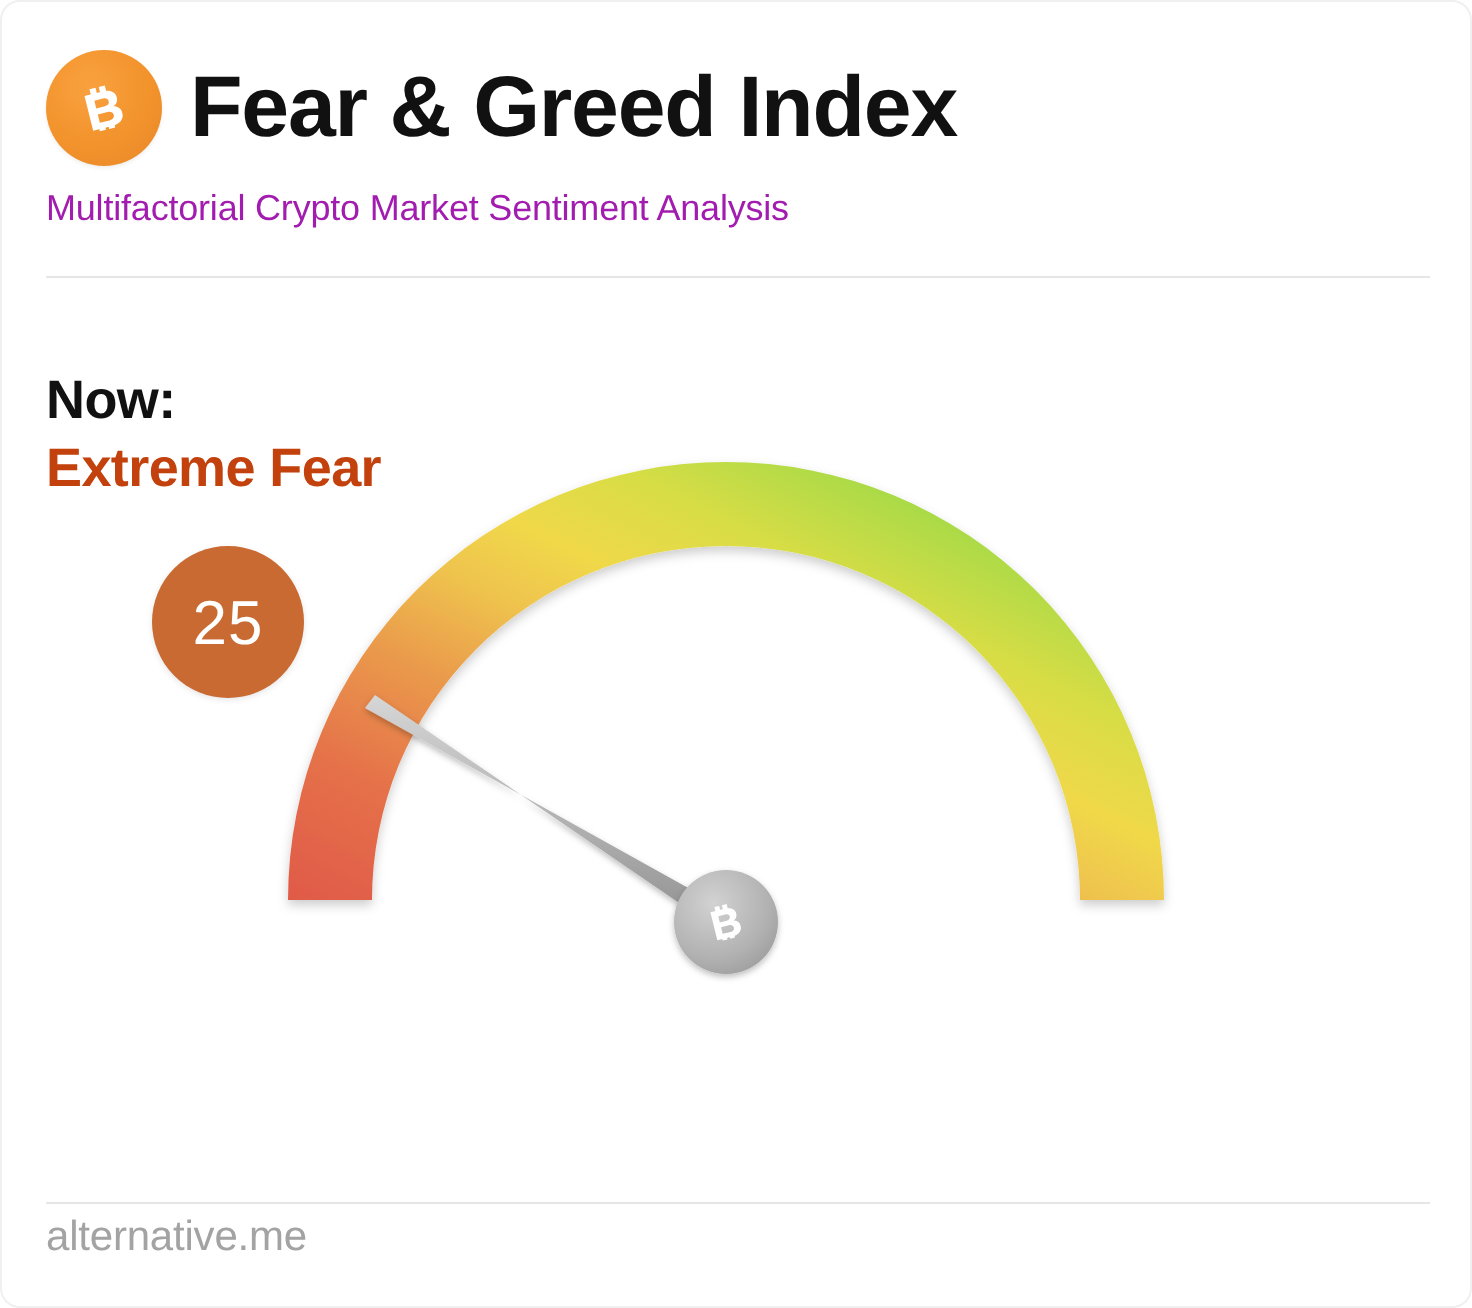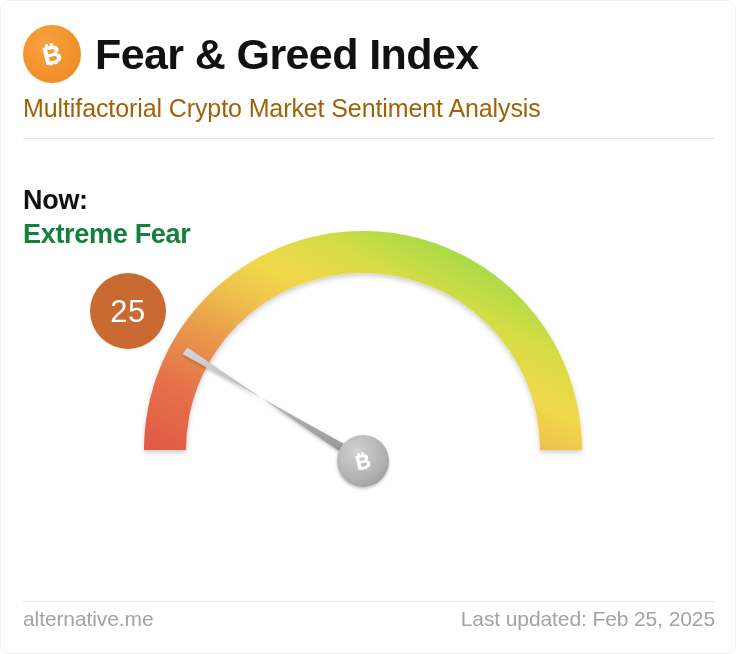--- a/index.html
+++ b/index.html
@@ -53,22 +53,22 @@
     margin-left: 14px;
     font-size: 43px;
     font-weight: bold;
     color: #111111;
     letter-spacing: -0.6px;
     line-height: 1;
     white-space: nowrap;
   }
   #page-subtitle {
     margin-top: 10px;
-    font-size: 25px;
-    color: #a16207;
+    font-size: 18px;
+    color: #a21caf;
     line-height: 1.1;
     letter-spacing: -0.1px;
     white-space: nowrap;
   }
   .divider {
     height: 1px;
     background: #e6e6e6;
     border: 0;
   }
   #header-divider {
@@ -88,40 +88,40 @@
     font-size: 27px;
     font-weight: bold;
     color: #111111;
     line-height: 1.18;
     letter-spacing: -0.3px;
     margin-top: 32px;
   }
   #status-label {
     font-size: 27px;
     font-weight: bold;
-    color: #15803d;
+    color: #c2410c;
     line-height: 1.18;
     letter-spacing: -0.3px;
     margin-top: 2px;
   }
 
   
   #gauge-wrap {
     position: absolute;
     left: 0;
     top: 210px;
     width: 736px;
     height: 360px;
   }
   #gauge-svg { display: block; }
 
   
   #value-badge {
     position: absolute;
-    left: 89px;
+    left: 75px;
     top: 272px;
     width: 76px;
     height: 76px;
     border-radius: 50%;
     background: #c96a32;
     display: flex;
     align-items: center;
     justify-content: center;
     box-shadow: 0 1px 3px rgba(0,0,0,0.10);
   }
@@ -235,16 +235,15 @@
     </svg>
   </div>
 
   <div id="value-badge">
     <span id="value-badge-text">25</span>
   </div>
 
   <hr class="divider" id="footer-divider">
   <div id="footer">
     <span id="footer-source">alternative.me</span>
-    <span id="footer-updated">Last updated: Feb 25, 2025</span>
   </div>
 
 </div>
 
 </body></html>

